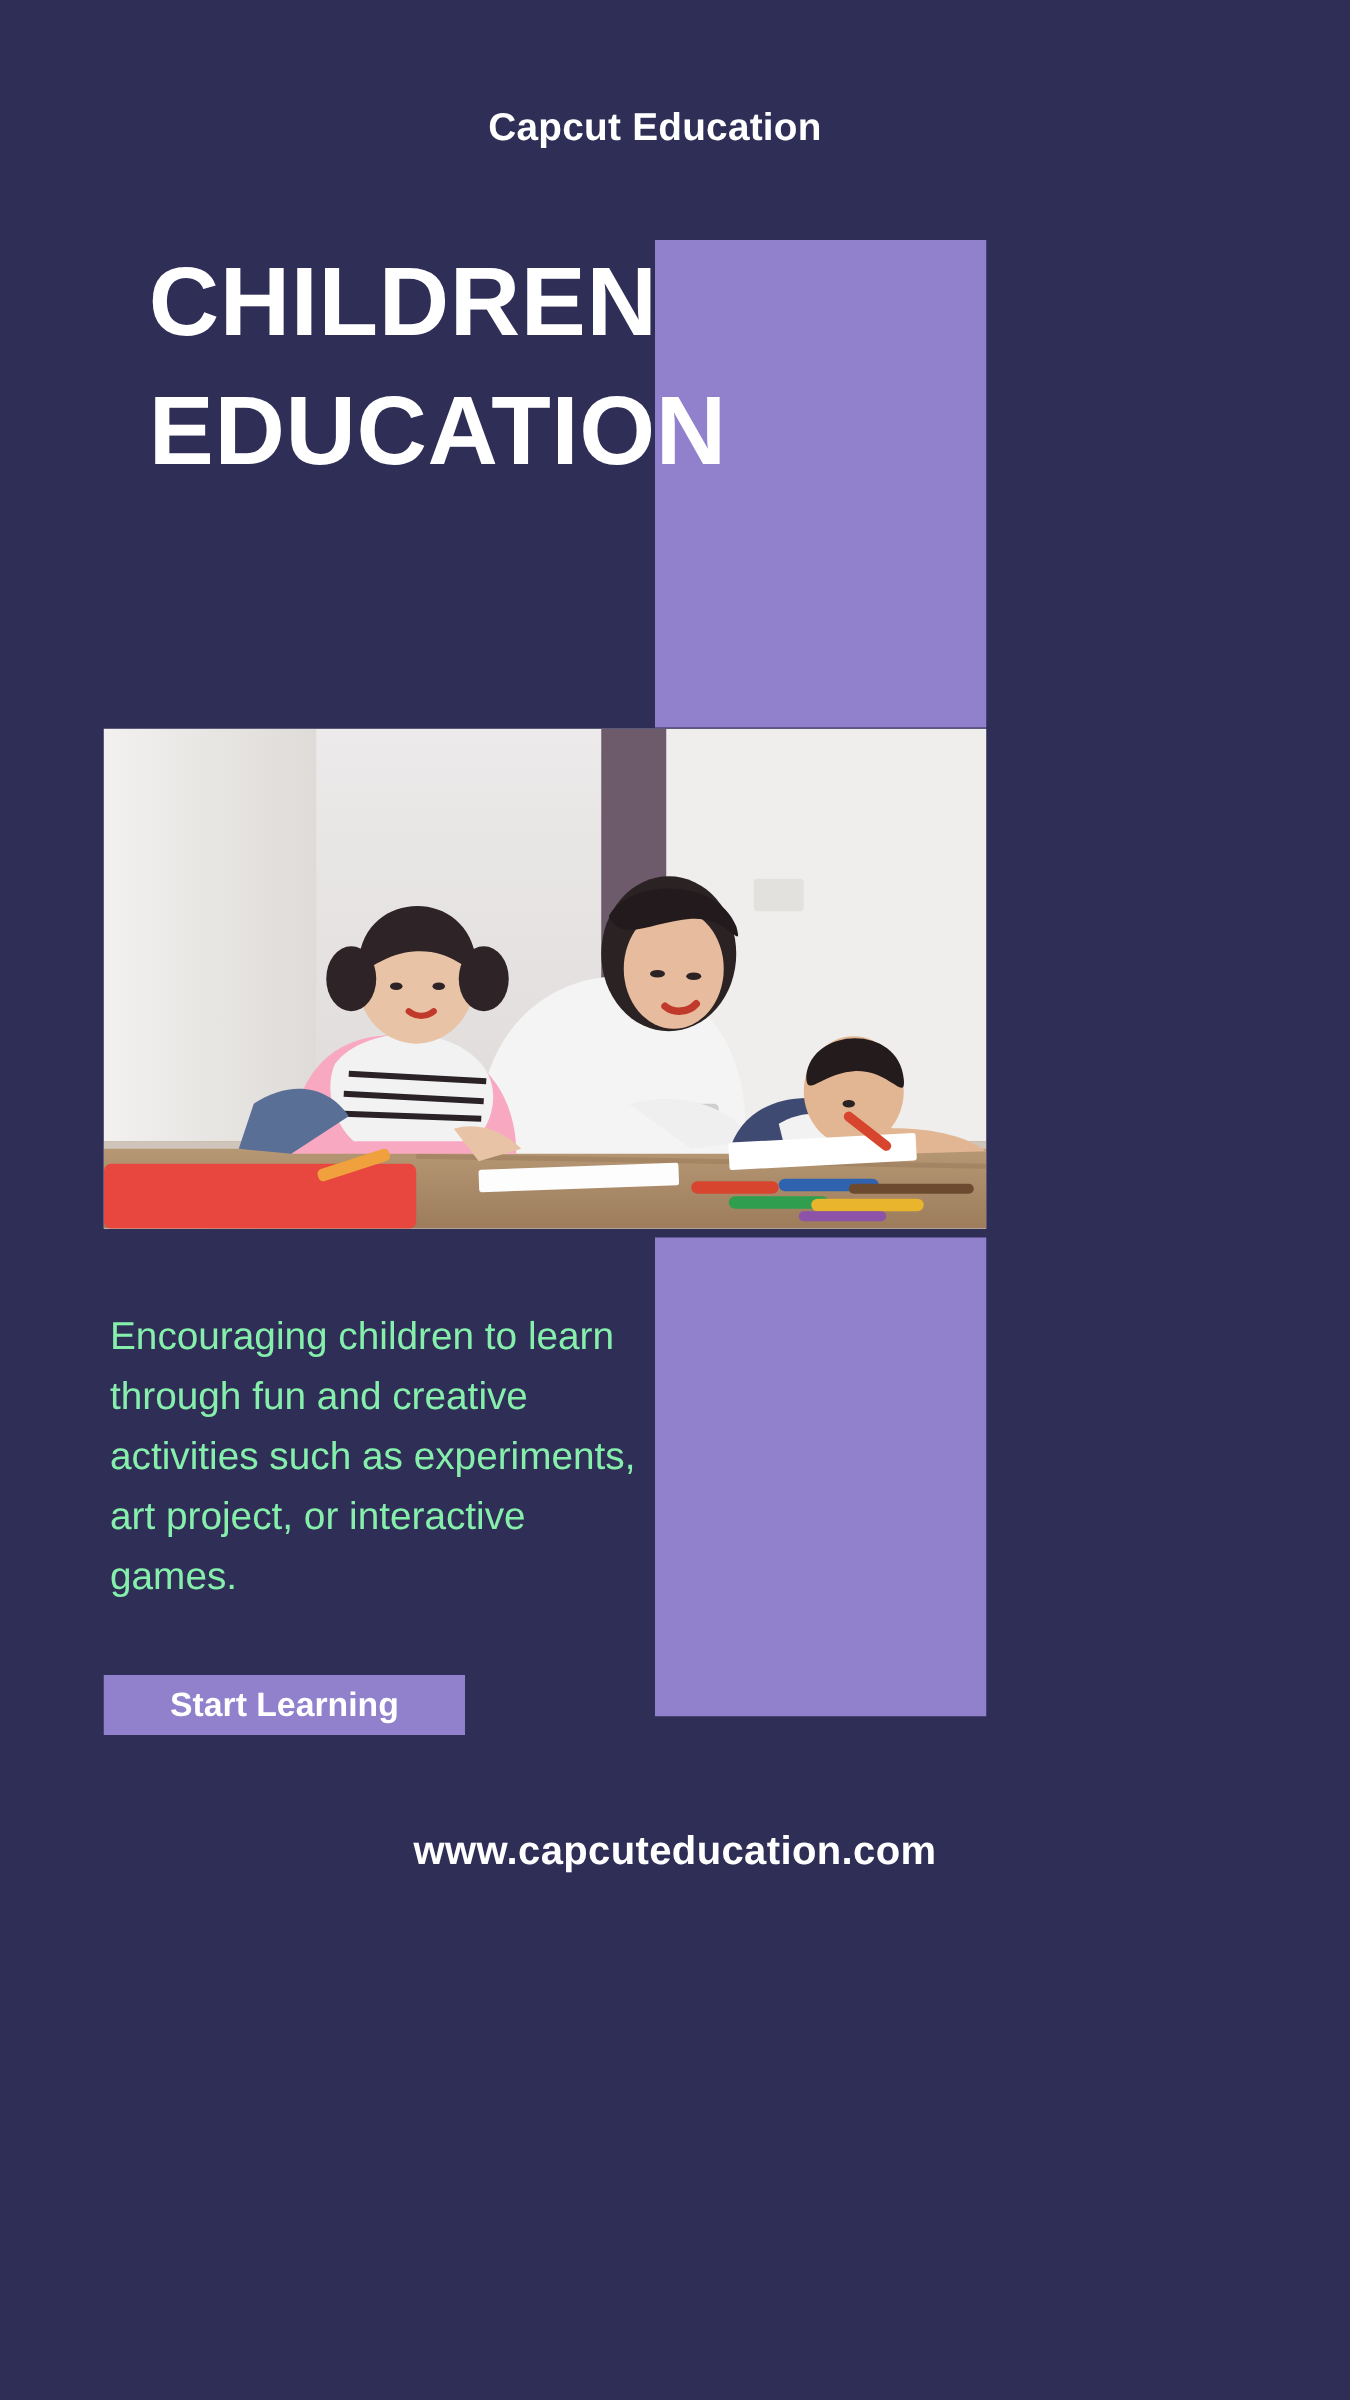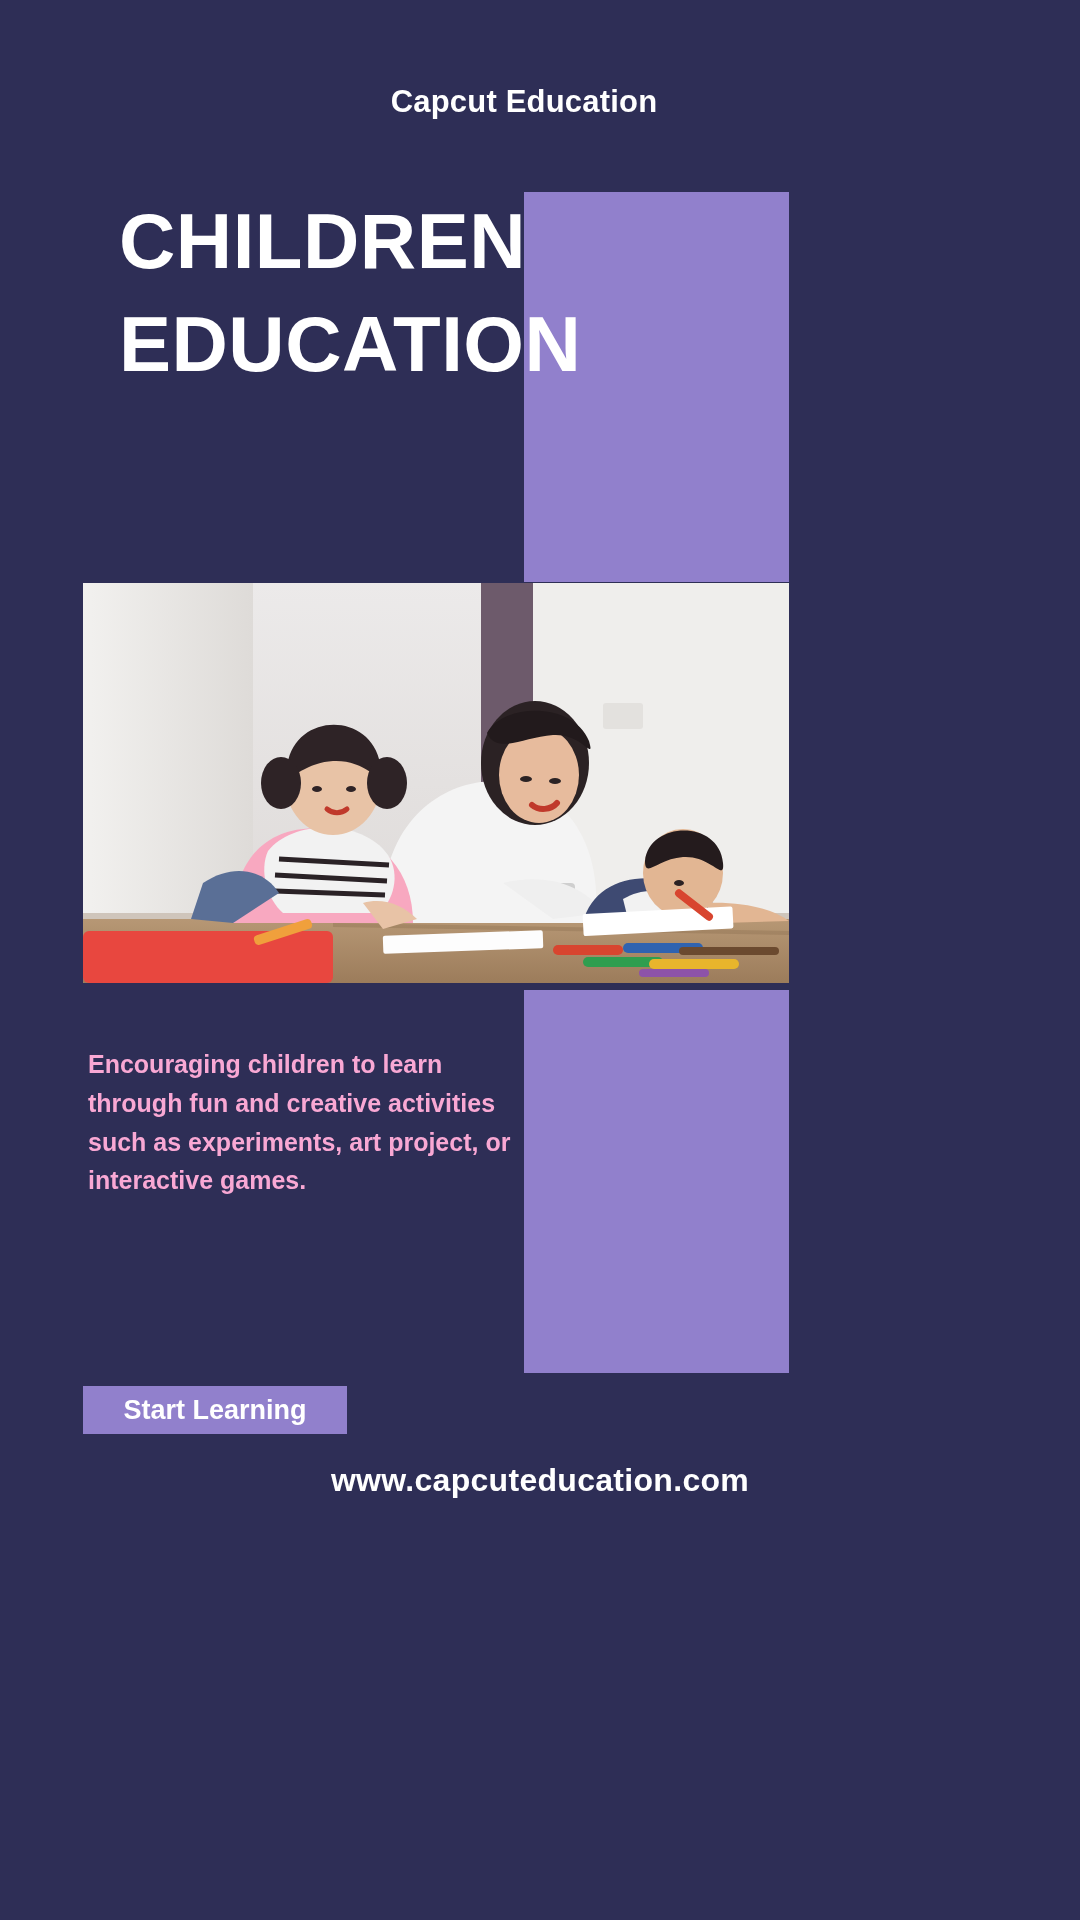--- a/index.html
+++ b/index.html
@@ -74,32 +74,32 @@
     background: #d9d5d0;
   }
   .photo svg { display: block; width: 706px; height: 400px; }
 
   
   .body-copy {
     position: absolute;
     left: 88px;
     top: 1045px;
     width: 430px;
-    color: #f9a8d4;
-    font-size: 25px;
+    color: #86efac;
+    font-size: 31px;
     line-height: 1.55;
-    font-weight: 700;
+    font-weight: 400;
   }
 
   
   .cta {
     position: absolute;
     left: 83px;
-    top: 1386px;
-    width: 264px;
+    top: 1340px;
+    width: 289px;
     height: 48px;
     background: #9180cc;
     border: none;
     color: #ffffff;
     font-family: "Liberation Sans", sans-serif;
     font-size: 27px;
     font-weight: bold;
     line-height: 48px;
     text-align: center;
     cursor: pointer;

